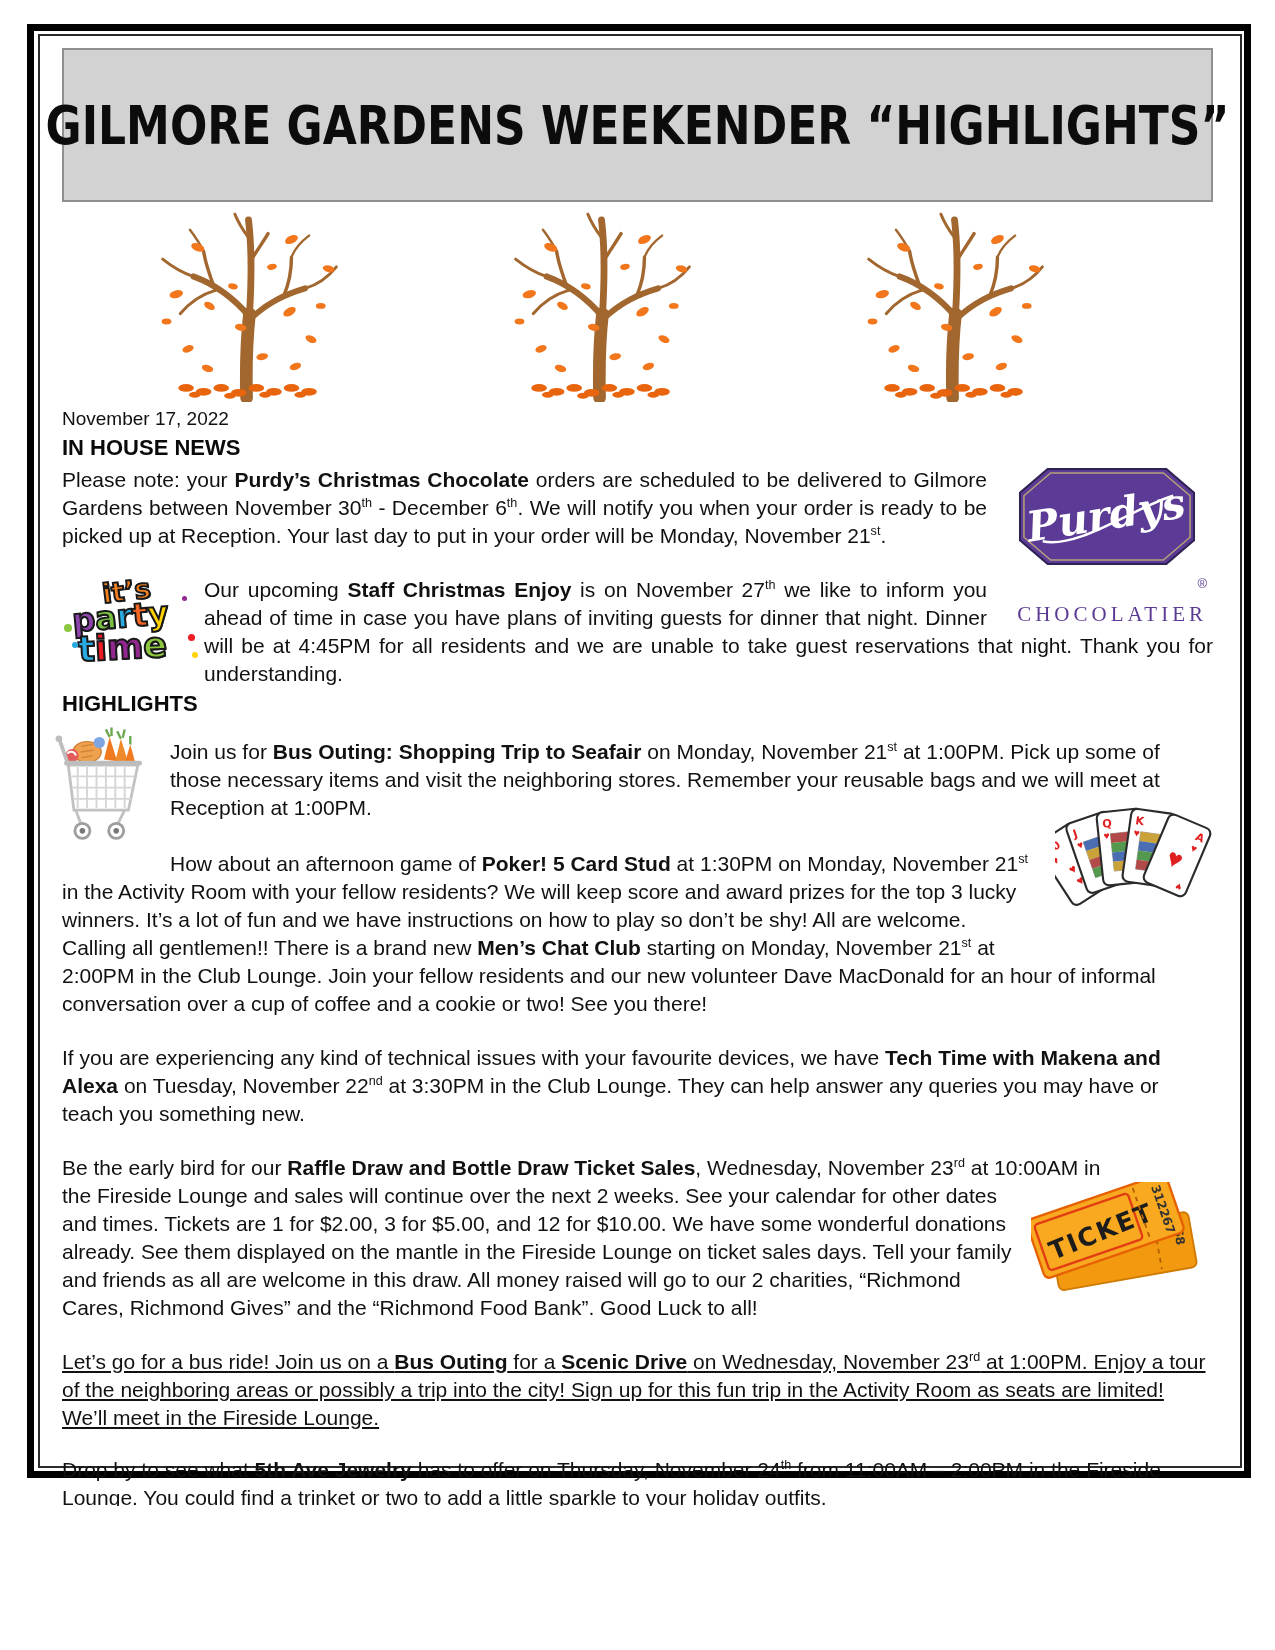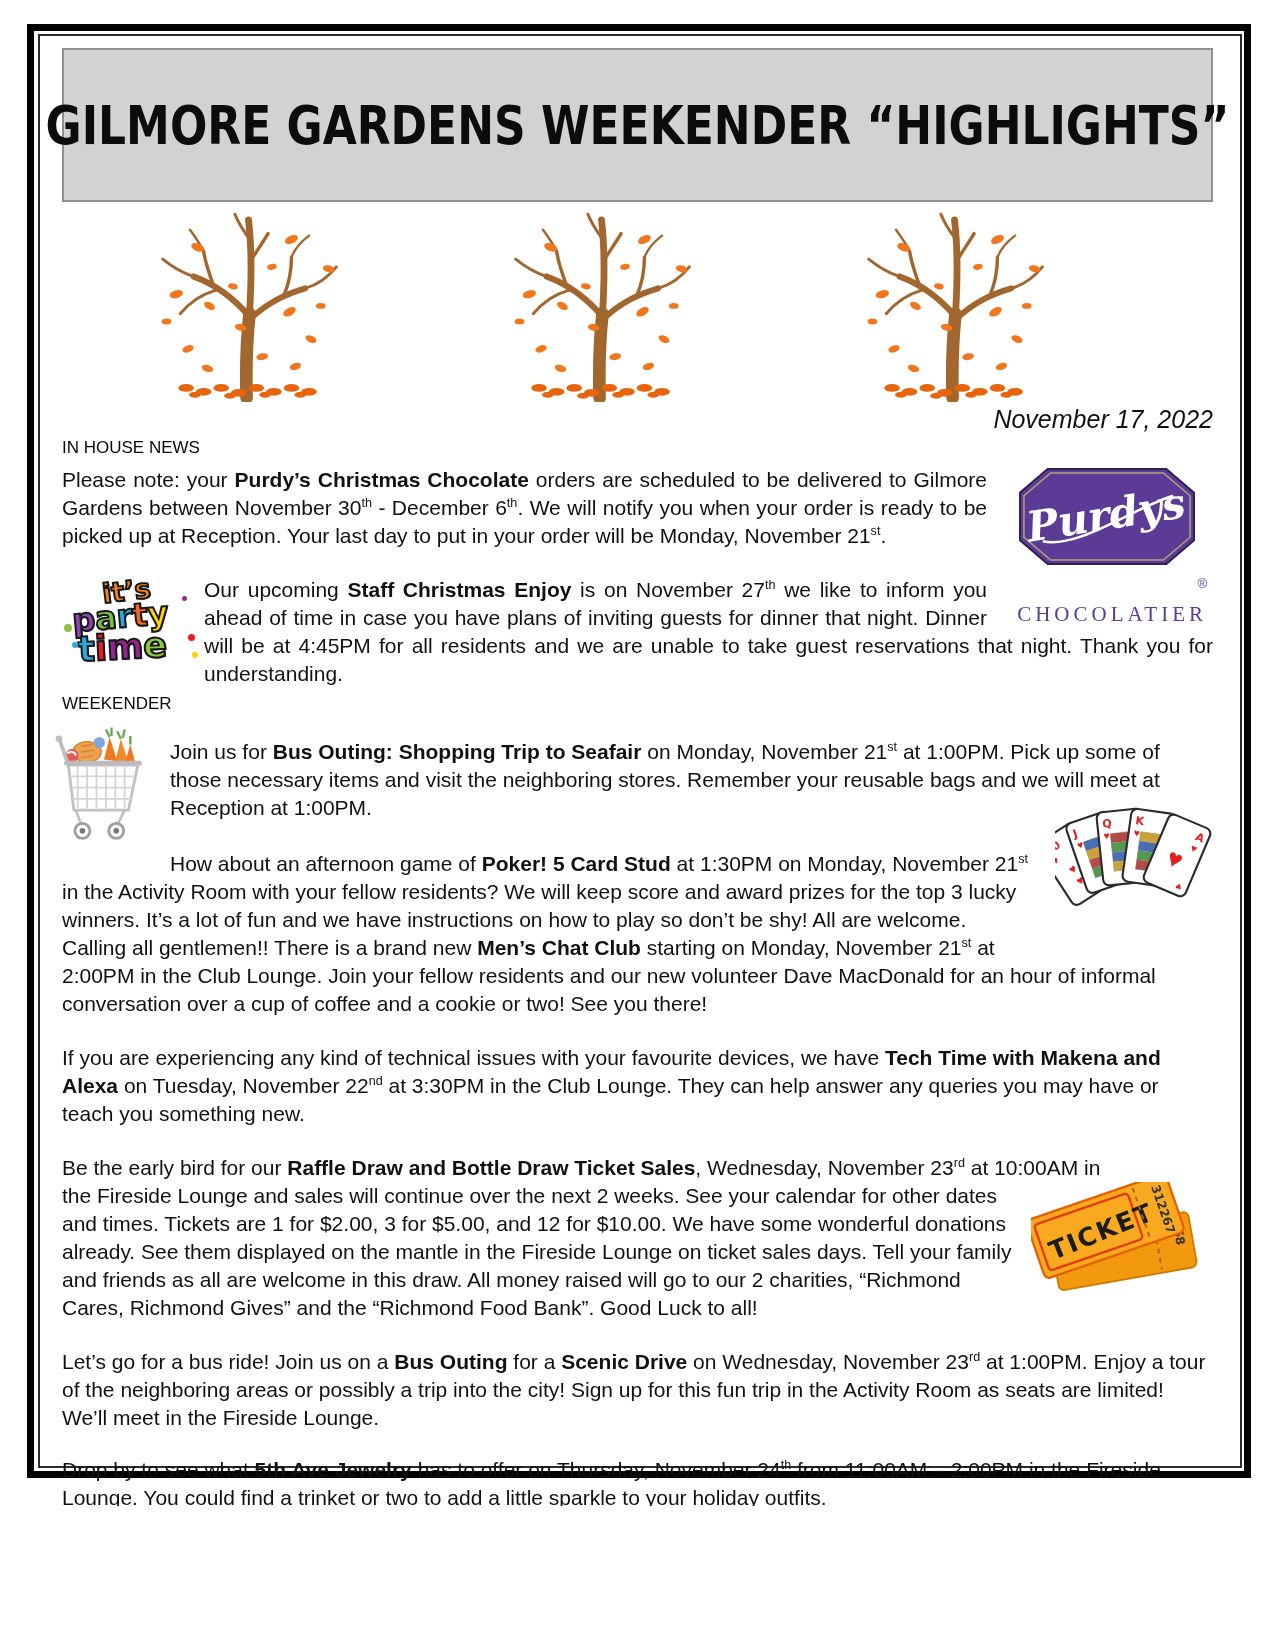--- a/index.html
+++ b/index.html
@@ -12,23 +12,23 @@
   
   .title-box{height:150px;margin-top:4px;background:#d2d2d2;border:2px solid #8f8f8f;
              display:flex;align-items:center;justify-content:center;}
   .title-box .title{font-family:"DejaVu Sans",sans-serif;font-weight:800;font-size:44px;
              letter-spacing:0px;white-space:nowrap;transform:scaleY(1.22);color:#0c0c0c;}
 
   
   .trees{height:202px;display:flex;margin-left:85px;gap:148px;margin-bottom:2px;}
   .trees svg{width:205px;height:200px;flex:0 0 auto;}
 
-  .date-line{text-align:right;font-size:25px;line-height:26px;font-style:italic;}
-
-  h2{font-size:17px;line-height:28px;margin:2px 0 0 0;font-weight:normal;color:#0a0a0a;}
+  .date-line{text-align:left;font-size:19px;line-height:26px;}
+
+  h2{font-size:22px;line-height:28px;margin:2px 0 0 0;font-weight:bold;color:#0a0a0a;}
 
   .para{font-size:21px;line-height:28px;}
   .justify{text-align:justify;}
   .b{font-weight:bold;}
   sup{font-size:0.6em;vertical-align:super;line-height:0;}
 
   
   .purdys-float{float:right;width:212px;margin-left:14px;margin-bottom:4px;text-align:right;}
   .purdys-float svg{display:block;margin-left:auto;margin-right:16px;}
   .chocolatier{font-family:"Liberation Serif",serif;color:#5b3b95;font-size:21px;
@@ -59,21 +59,21 @@
   
   .cards-float{float:right;width:158px;height:122px;margin-left:10px;}
   .cards-float svg{position:relative;top:-30px;}
   .p-poker{margin-top:28px;}
 
   .p-chat{}
   .p-tech{margin-top:26px;}
   .p-raffle1{margin-top:26px;}
   .p-raffle2{margin-top:0;}
   .tickets-float{float:right;width:182px;height:136px;margin-left:10px;}
-  .p-scenic{margin-top:26px;}
+  .p-scenic{margin-top:26px;text-decoration:underline;}
   .p-jewelry{margin-top:24px;}
   .hidden-defs{position:absolute;width:0;height:0;overflow:hidden;}
 </style>
 </head>
 <body>
 
 <div class="page">
   <div class="border-outer"></div>
   <div class="border-inner"></div>
 
@@ -174,21 +174,21 @@
         <div class="pt-line pt3"><span style="color: rgb(41, 171, 226);">t</span><span style="color: rgb(237, 28, 36);">i</span><span style="color: rgb(146, 39, 143);">m</span><span style="color: rgb(141, 198, 63);">e</span></div>
         <div class="pt-dot d1"></div>
           <div class="pt-dot d2"></div>
           <div class="pt-dot d3"></div>
         <div class="pt-dot d4"></div>
           <div class="pt-dot d5"></div>
       </div>
       <div class="para justify"><span>Our upcoming </span><span class="b">Staff Christmas Enjoy</span><span> is on November 27</span><sup>th</sup><span> we like to inform you ahead of time in case you have plans of inviting guests for dinner that night. Dinner will be at 4:45PM for all residents and we are unable to take guest reservations that night. Thank you for understanding.</span></div>
     </div>
 
-    <h2 class="reminders-h">WEEKENDER</h2>
+    <h2 class="reminders-h">HIGHLIGHTS</h2>
 
     <div class="cart-float">
       <svg viewBox="0 0 104 132" width="104" height="124">
         <ellipse cx="34" cy="34" rx="15" ry="11" fill="#efa14d" stroke="#d2853a" stroke-width="1.5"></ellipse>
         <path d="M28,28 L40,26 M27,34 L41,32 M28,40 L40,38" stroke="#d2853a" stroke-width="1.5" fill="none"></path>
         <circle cx="18" cy="38" r="7" fill="#e45b5b"></circle>
         <path d="M13,36 a5,5 0 0 1 9,2" stroke="#fff" stroke-width="2" fill="none"></path>
         <circle cx="47" cy="24" r="6" fill="#7ea6e0"></circle>
         <path d="M58,18 L66,44 L52,42 Z" fill="#f07a1f"></path>
         <path d="M70,20 L78,46 L64,44 Z" fill="#ef8a2a"></path>

